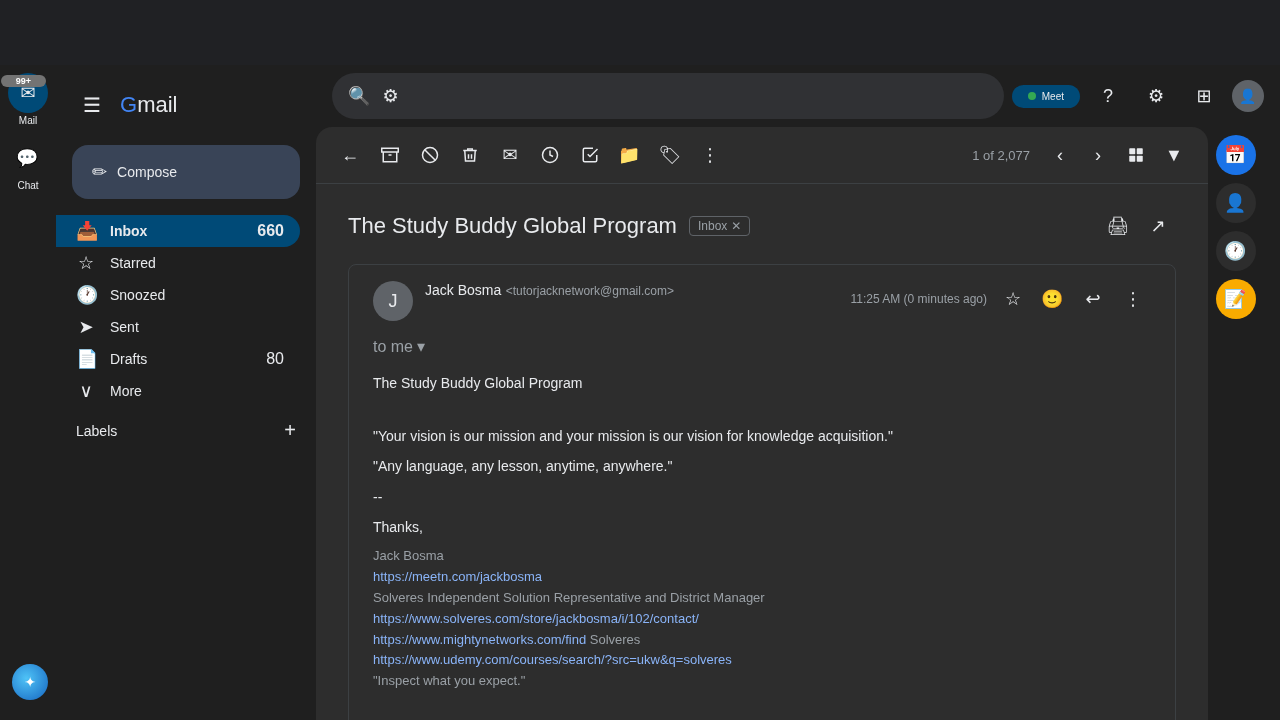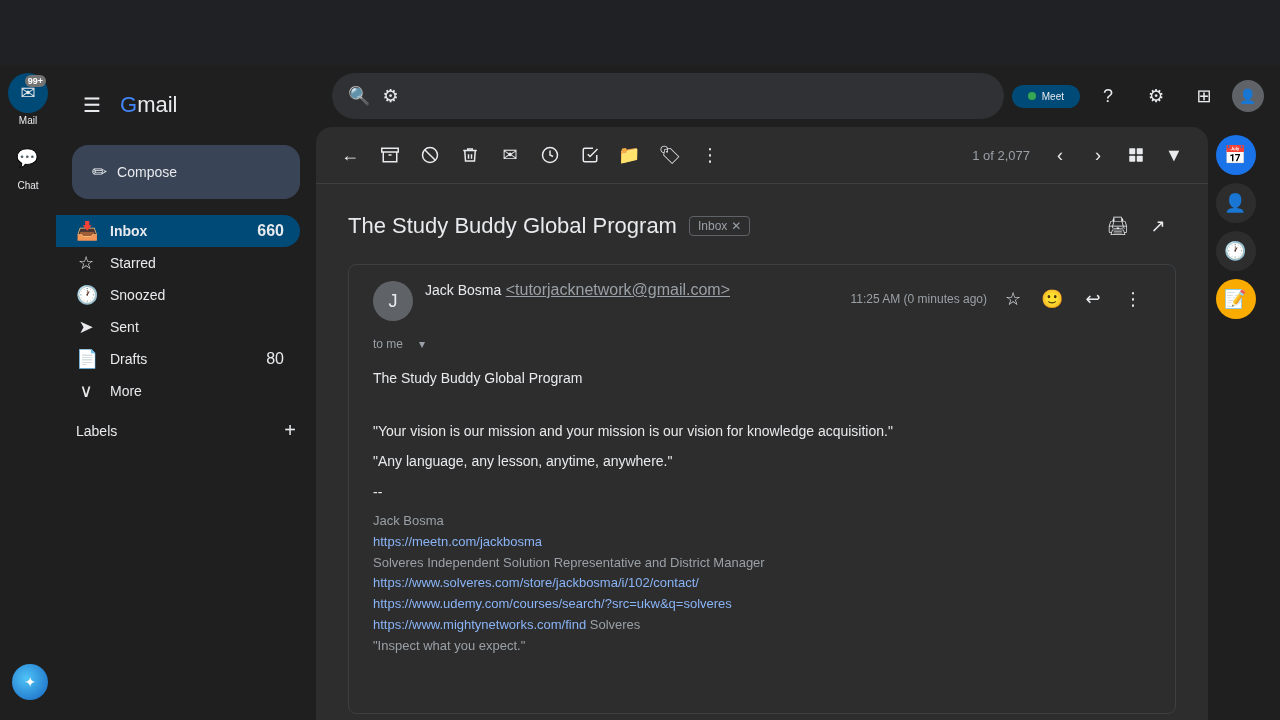--- a/index.html
+++ b/index.html
@@ -57,21 +57,21 @@
     }
 
     .rail-badge {
       position: absolute;
       top: 2px;
       right: 2px;
       background: #737373;
       color: white;
       font-size: 9px;
       border-radius: 8px;
-      padding: 1px 3px;
+      padding: 1px 15px;
       font-weight: bold;
     }
 
     .rail-label {
       font-size: 10px;
       color: #e8eaed;
       text-align: center;
     }
 
     .rail-item {
@@ -400,46 +400,45 @@
       flex: 1;
     }
 
     .sender-name {
       font-size: 14px;
       font-weight: 500;
       color: #e8eaed;
     }
 
     .sender-email {
-      font-size: 16px;
+      font-size: 12px;
       color: #9aa0a6;
-      text-decoration: underline;
     }
 
     .email-time {
       font-size: 12px;
       color: #9aa0a6;
       margin-left: auto;
       display: flex;
       align-items: center;
       gap: 8px;
     }
 
     .email-actions {
       display: flex;
       gap: 4px;
       align-items: center;
     }
 
     .to-me {
-      font-size: 12px;
+      font-size: 16px;
       color: #9aa0a6;
       display: flex;
       align-items: center;
-      gap: 16px;
+      gap: 4px;
       cursor: pointer;
       margin-bottom: 16px;
     }
 
     .email-body {
       font-size: 14px;
       color: #e8eaed;
       line-height: 1.6;
     }
 
@@ -697,32 +696,33 @@
               <span>to me</span>
               <span>▾</span>
             </div>
 
             <div class="email-body">
               <p>The Study Buddy Global Program</p>
               <br>
               <p>"Your vision is our mission and your mission is our vision for knowledge acquisition."</p>
               <p>"Any language, any lesson, anytime, anywhere."</p>
               <p>--</p>
+              <p>Thanks,</p>
             </div>
 
             <div class="email-signature">
               <p>Jack Bosma</p>
               <p><a href="#" class="email-link">https://meetn.com/jackbosma</a></p>
               <p>Solveres Independent Solution Representative and District Manager</p>
               <p><a href="#" class="email-link">https://www.solveres.com/store/jackbosma/i/102/contact/</a></p>
-              <p><a href="#" class="email-link">https://www.udemy.com/courses/search/?src=ukw&amp;q=solveres</a></p>
               <p>
                 <a href="#" class="email-link">https://www.mightynetworks.com/find</a>
                 <span>  Solveres</span>
               </p>
+              <p><a href="#" class="email-link">https://www.udemy.com/courses/search/?src=ukw&amp;q=solveres</a></p>
               <p>"Inspect what you expect."</p>
             </div>
 
             <div class="reply-buttons">
               
               
               
             </div>
           </div>
         </div>

